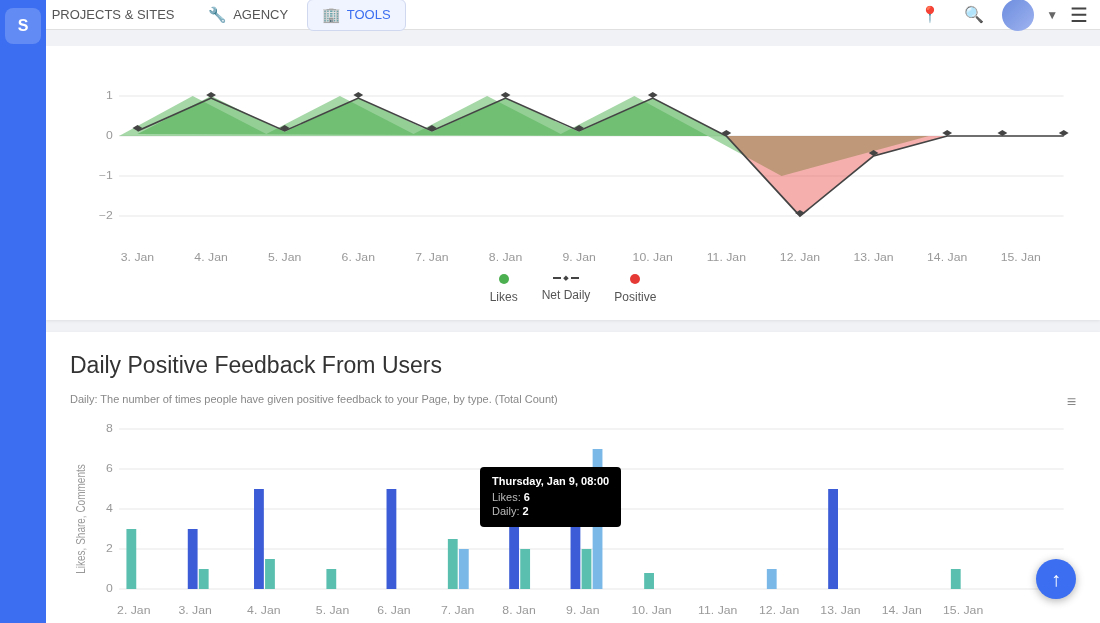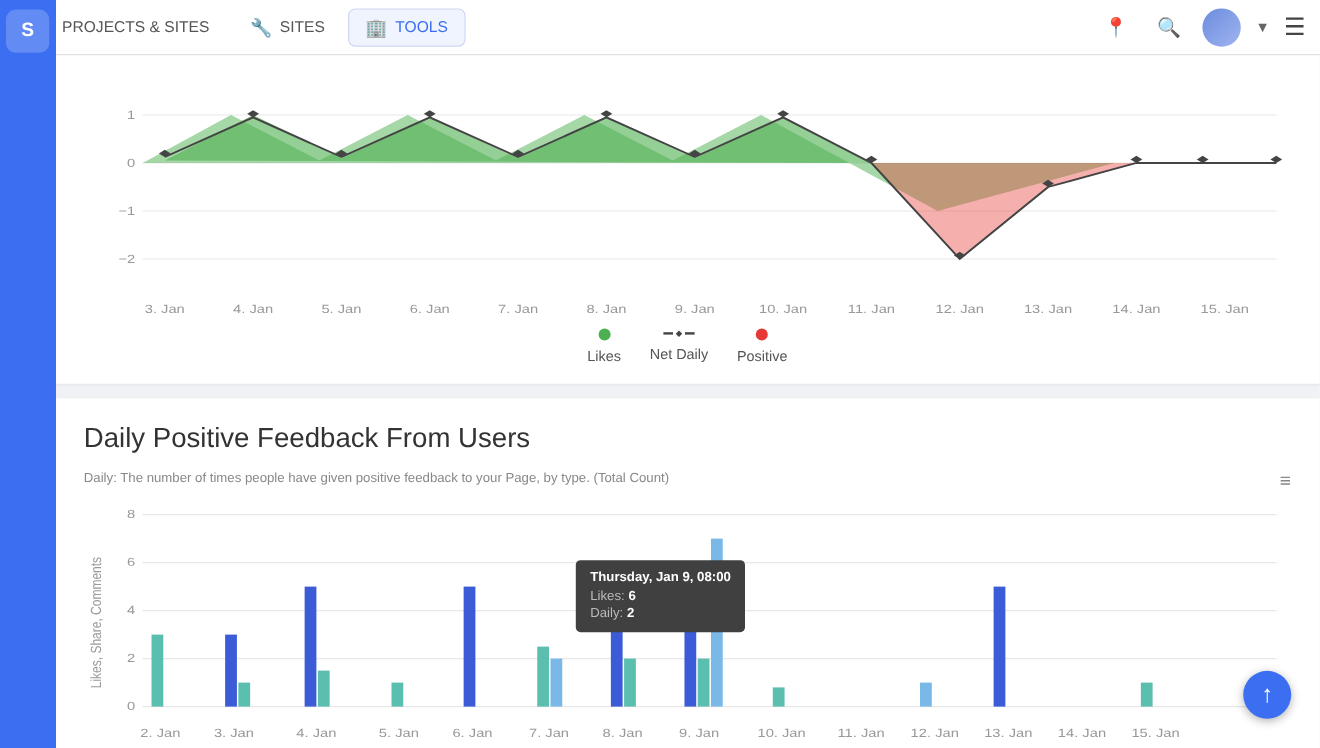--- a/index.html
+++ b/index.html
@@ -1,20 +1,20 @@
 <!DOCTYPE html>
 <html><head>
   <meta charset="utf-8">
   <style>
     * { margin: 0; padding: 0; box-sizing: border-box; }
     body { font-family: 'Segoe UI', Arial, sans-serif; background: #f0f2f5; width: 1100px; height: 623px; overflow: hidden; }
 
     
     .topnav {
-      position: fixed; top: 0; left: 0; right: 0; height: 46px;
+      position: fixed; top: 0; left: 0; right: 0; height: 30px;
       background: #fff; display: flex; align-items: center;
       border-bottom: 1px solid #e0e0e0; z-index: 100; padding: 0 12px;
     }
     .nav-tabs { display: flex; align-items: center; gap: 4px; }
     .nav-tab {
       display: flex; align-items: center; gap: 6px;
       padding: 6px 14px; border-radius: 6px; font-size: 13px;
       cursor: pointer; color: #555; border: 1px solid transparent;
     }
     .nav-tab.active { background: #f0f4ff; border-color: #d0d8f0; color: #3b6ef0; }
@@ -56,21 +56,21 @@
 
     
     .bottom-chart-header { display: flex; justify-content: space-between; align-items: flex-start; margin-bottom: 8px; }
     .bottom-chart-subtitle { font-size: 11px; color: #888; }
     .chart-menu-icon { font-size: 16px; color: #888; cursor: pointer; }
     .bar-chart-wrap { position: relative; }
     .bar-chart-svg { width: 100%; height: 240px; display: block; }
 
     
     .tooltip-box {
-      position: absolute; background: #404040; color: #fff;
+      position: absolute; background: #000000; color: #fff;
       border-radius: 4px; padding: 8px 12px; font-size: 11px; pointer-events: none;
       top: 48px; left: 410px; white-space: nowrap; z-index: 10;
     }
     .tooltip-title { font-weight: 600; margin-bottom: 4px; font-size: 11px; }
     .tooltip-row { margin: 2px 0; }
     .tooltip-label { color: #bbb; }
     .tooltip-val { color: #fff; font-weight: bold; }
 
     
     .scroll-btn {
@@ -92,21 +92,21 @@
 </div>
 
 <div class="topnav">
   <div class="nav-tabs">
     <div class="nav-tab">
       <span class="nav-tab-icon">🏠</span>
       <span>PROJECTS &amp; SITES</span>
     </div>
     <div class="nav-tab">
       <span class="nav-tab-icon">🔧</span>
-      <span>SITES</span>
+      <span>AGENCY</span>
     </div>
     <div class="nav-tab active">
       <span class="nav-tab-icon">🏢</span>
       <span>TOOLS</span>
     </div>
   </div>
   <div class="nav-right">
     <div class="nav-icon-btn">📍</div>
     <div class="nav-icon-btn">🔍</div>
     <div class="nav-avatar"></div>

